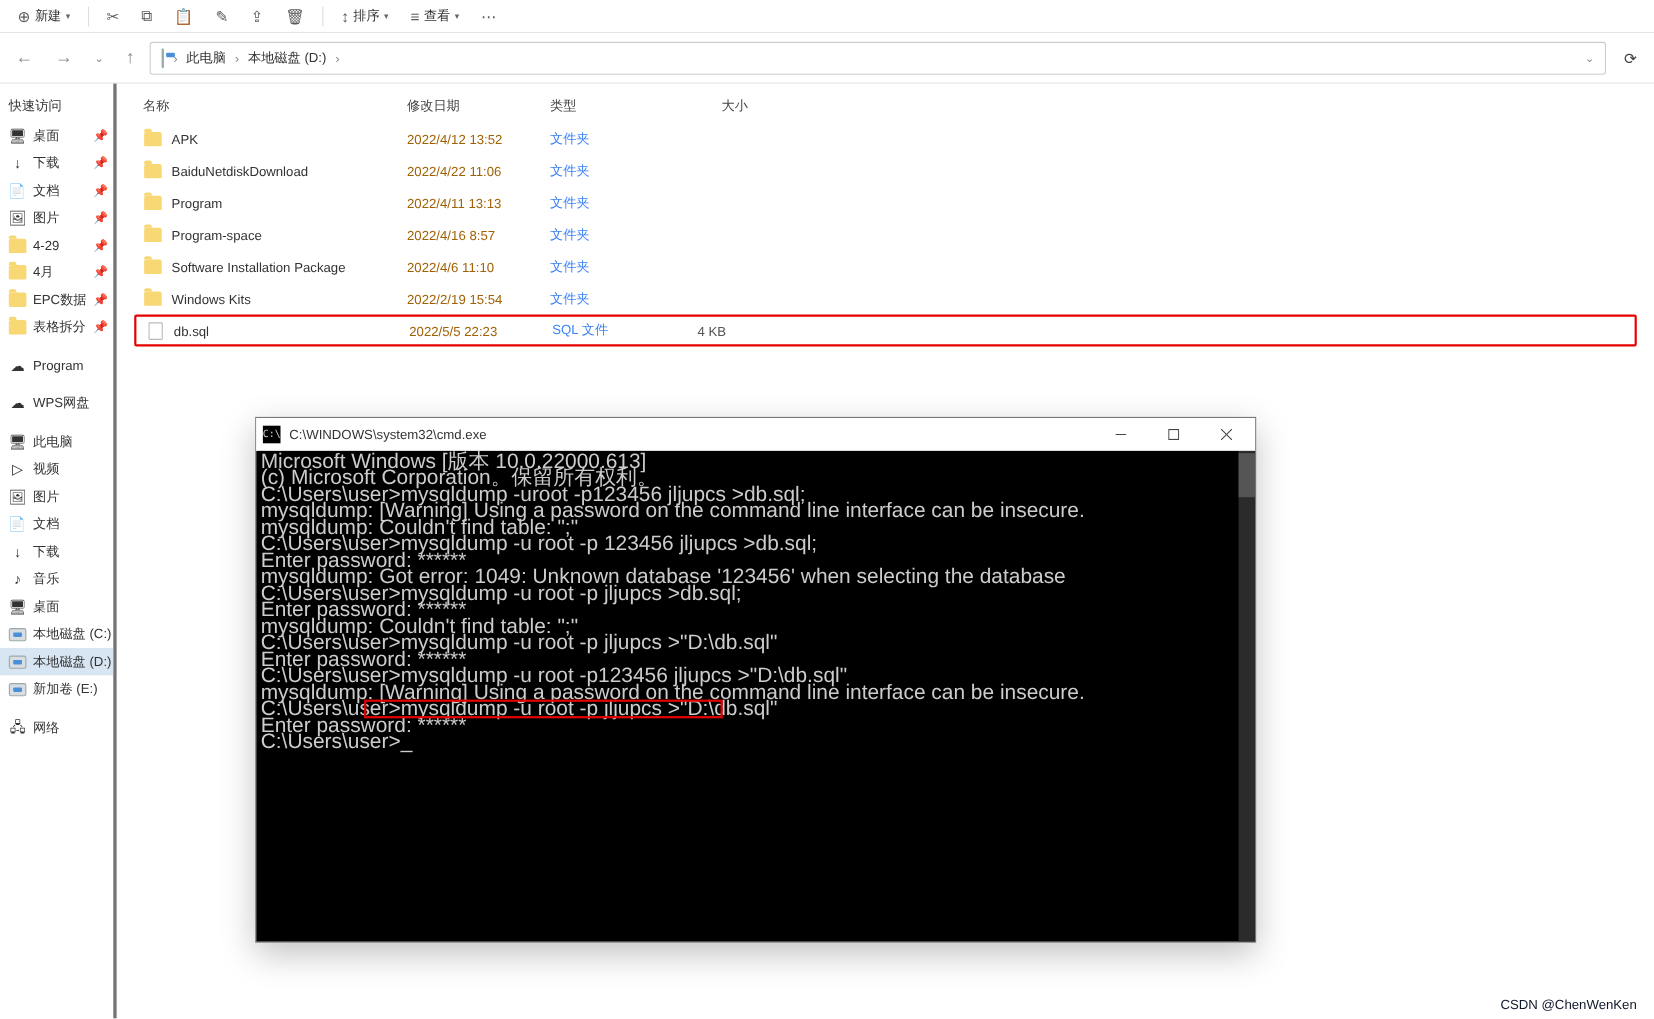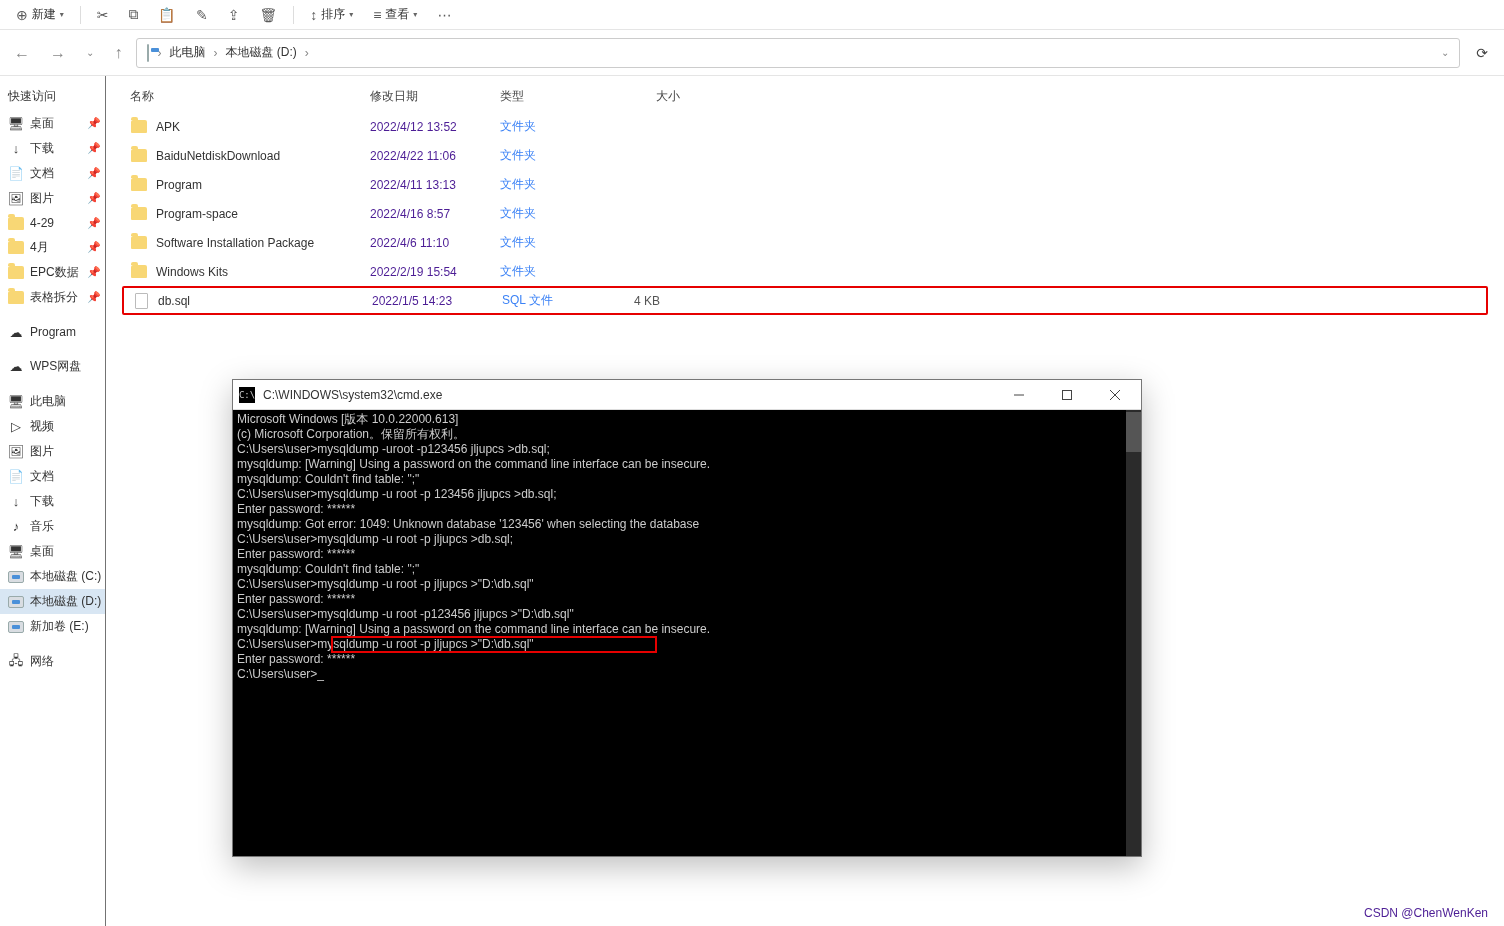--- a/index.html
+++ b/index.html
@@ -8,55 +8,55 @@
 .tb-btn{padding:3px 8px;display:flex;align-items:center;gap:4px;color:#333;border-radius:3px;}
 .tb-ico{font-size:14px;color:#5a5a5a;}
 .tb-sep{width:1px;height:18px;background:#ddd;margin:0 4px;}
 .navbar{height:46px;display:flex;align-items:center;padding:0 8px;gap:8px;border-bottom:1px solid #e5e5e5;}
 .nav-arrow{font-size:16px;color:#888;padding:4px 6px;}
 .addrbar{flex:1;display:flex;align-items:center;gap:8px;border:1px solid #ccc;border-radius:3px;padding:4px 10px;height:30px;background:#fff;}
 .addr-ico{font-size:14px;color:#444;}
 .addr-sep{color:#888;}
 .refresh-btn{font-size:14px;color:#444;padding:4px 8px;}
 .main{display:flex;height:850px;}
-.sidebar{width:106px;border-right:1px solid #737373;padding-top:6px;overflow:hidden;}
+.sidebar{width:106px;border-right:3px solid #737373;padding-top:6px;overflow:hidden;}
 .sb-head{font-size:12px;padding:6px 8px;color:#333;font-weight:500;}
 .sb-item{display:flex;align-items:center;gap:6px;padding:4px 6px 4px 8px;cursor:default;white-space:nowrap;overflow:hidden;}
 .sb-item.sel{background:#d8e6f3;}
 .sb-ico{width:16px;height:16px;display:flex;align-items:center;justify-content:center;font-size:13px;}
 .pin{width:10px;display:flex;justify-content:center;color:#888;font-size:11px;}
 .filearea{flex:1;position:relative;padding:8px 16px;}
 .colhdr{display:flex;padding:4px 8px;color:#444;font-size:12px;border-bottom:1px solid transparent;}
 .col-name{width:240px;}
 .col-date{width:130px;}
 .col-type{width:110px;}
 .col-size{width:70px;text-align:right;}
 .files{margin-top:2px;}
 .frow{display:flex;align-items:center;padding:4px 8px;height:29px;}
 .frow .icon{width:18px;height:18px;margin-right:8px;display:flex;align-items:center;justify-content:center;}
 .folder-ico{width:16px;height:13px;background:#f8d775;border-radius:2px 2px 1px 1px;position:relative;}
 .folder-ico:before{content:"";position:absolute;top:-3px;left:0;width:7px;height:3px;background:#f8d775;border-radius:2px 2px 0 0;}
 .file-ico{width:13px;height:16px;background:#fff;border:1px solid #bbb;border-radius:1px;}
 .frow .fname{width:214px;}
-.frow .fdate{width:130px;color:#4c1d95;}
+.frow .fdate{width:130px;color:#a16207;}
 .frow .ftype{width:110px;color:#3b82f6;}
 .frow .fsize{width:70px;text-align:center;color:#555;}
 .hl-row{border:2px solid #e60000;border-radius:2px;}
 .disk-ico{width:16px;height:12px;background:#d9dde2;border:1px solid #9aa;border-radius:2px;position:relative;}
 .disk-ico:after{content:"";position:absolute;left:3px;top:3px;width:8px;height:4px;background:#4a90d9;border-radius:1px;}
 .cmd-window{position:absolute;left:232px;top:379px;width:910px;height:478px;background:#fff;border:1px solid #777;box-shadow:0 10px 30px rgba(0,0,0,0.25);display:flex;flex-direction:column;}
 .cmd-title{height:30px;background:#fff;display:flex;align-items:center;padding:0 6px;gap:8px;border-bottom:1px solid #ddd;}
 .cmd-title-ico{width:16px;height:16px;background:#000;color:#ccc;display:flex;align-items:center;justify-content:center;font-size:9px;font-family:Consolas,monospace;}
 .cmd-title-txt{flex:1;font-size:12px;color:#333;}
 .win-btn{width:40px;height:28px;display:flex;align-items:center;justify-content:center;color:#444;}
-.cmd-body{flex:1;background:#000;color:#ccc;font-family:"NSimSun",Consolas,monospace;font-size:12px;line-height:15px;padding:2px 4px;position:relative;white-space:pre;overflow:hidden;}
+.cmd-body{flex:1;background:#000;color:#ccc;font-family:"NSimSun",Consolas,monospace;font-size:19px;line-height:15px;padding:2px 4px;position:relative;white-space:pre;overflow:hidden;}
 .cmd-hl-box{position:absolute;border:2px solid #e60000;pointer-events:none;}
 .cmd-scroll{position:absolute;right:0;top:0;width:15px;height:100%;background:#2b2b2b;}
 .cmd-thumb{width:100%;height:40px;background:#555;margin-top:2px;}
-.watermark{position:fixed;right:16px;bottom:6px;color:#4c1d95;font-size:12px;font-family:"Segoe UI",sans-serif;}
+.watermark{position:fixed;right:16px;bottom:6px;color:#0f172a;font-size:12px;font-family:"Segoe UI",sans-serif;}
 .drop-tri{font-size:8px;color:#666;}
 .chev{font-size:10px;color:#888;}
 svg{display:block;}
 </style>
 </head>
 <body>
 
 <div class="toolbar">
   <div class="tb-btn">
       <span class="tb-ico">⊕</span>
@@ -296,21 +296,21 @@
           <span class="fname">Windows Kits</span>
           <span class="fdate">2022/2/19 15:54</span>
           <span class="ftype">文件夹</span>
           <span class="fsize"></span>
         </div>
         <div class="frow hl-row">
           <span class="icon">
             <span class="file-ico"></span>
           </span>
           <span class="fname">db.sql</span>
-          <span class="fdate">2022/1/5 14:23</span>
+          <span class="fdate">2022/5/5 22:23</span>
           <span class="ftype">SQL 文件</span>
           <span class="fsize">4 KB</span>
         </div>
       </div>
   </div>
 </div>
 
 <div class="cmd-window">
   <div class="cmd-title">
     <span class="cmd-title-ico">C:\</span>

